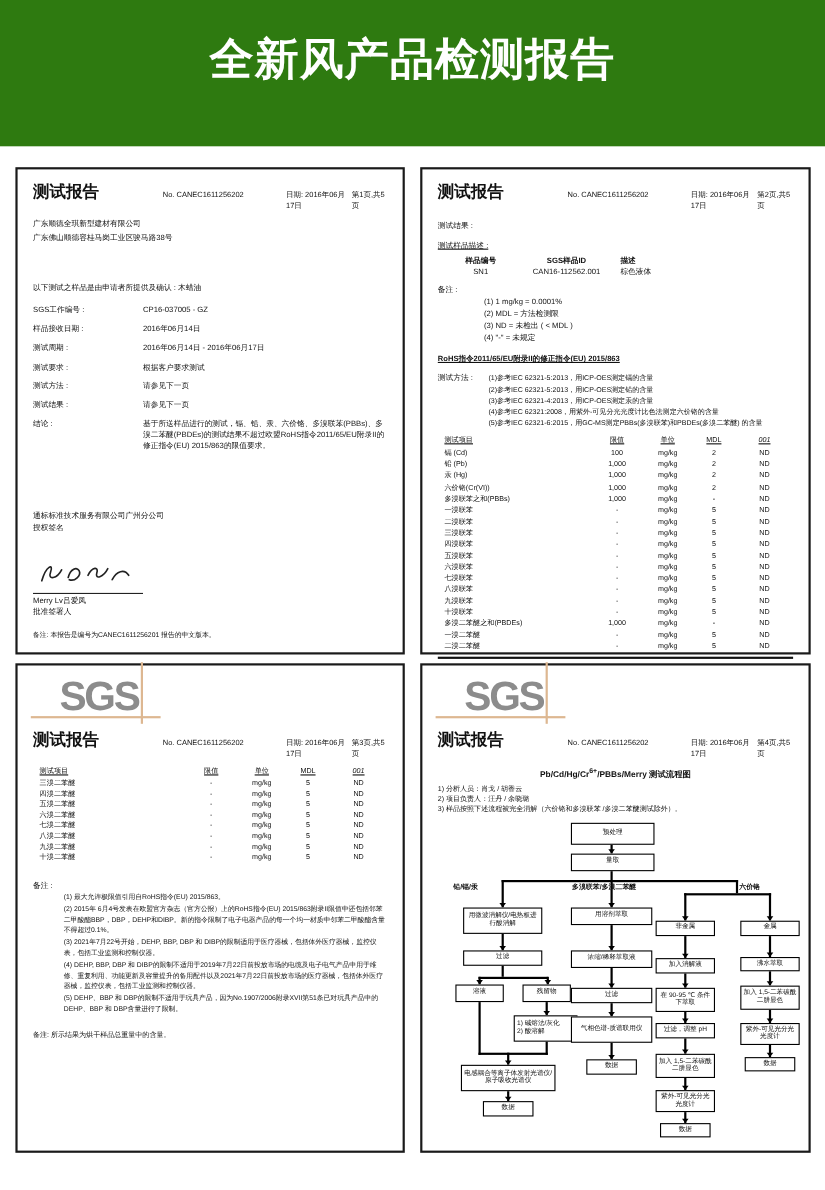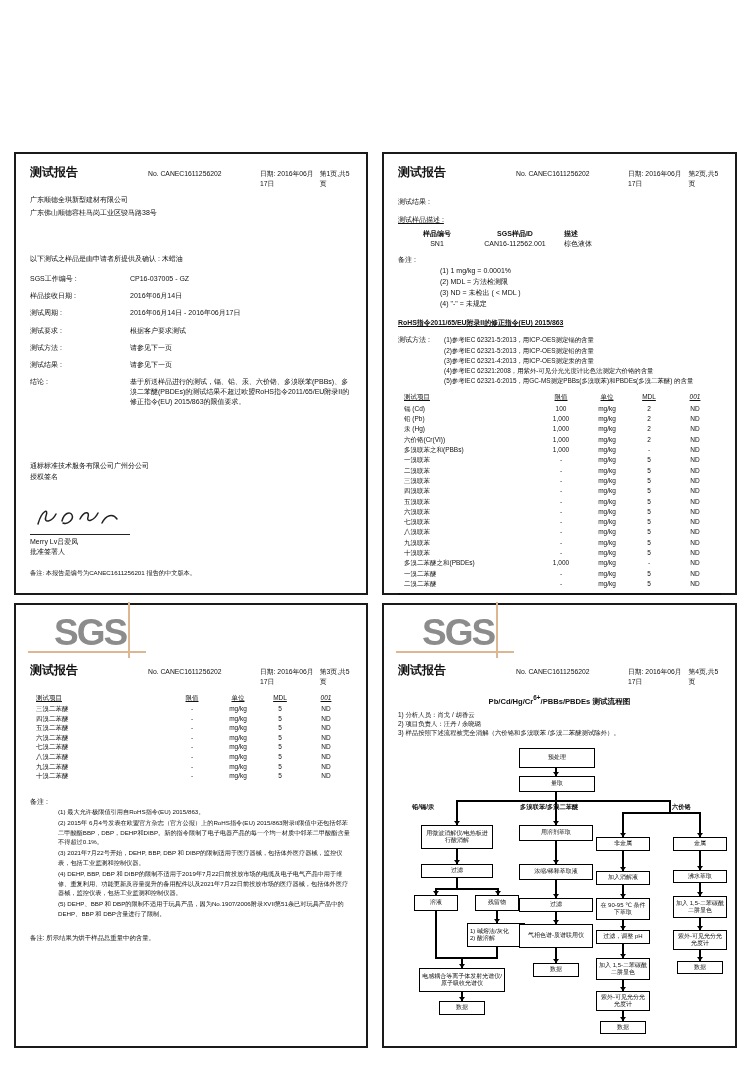--- a/index.html
+++ b/index.html
@@ -13,21 +13,21 @@
 
   
   .page{position:absolute;background:#fff;border:2px solid #1a1a1a;box-sizing:border-box;
         font-size:7px;line-height:1.45;}
   #p1{left:14px;top:152px;width:354px;height:443px;padding:10px 14px;}
   #p2{left:382px;top:152px;width:355px;height:443px;padding:10px 14px;}
   #p3{left:14px;top:603px;width:354px;height:445px;padding:5px 14px;}
   #p4{left:382px;top:603px;width:355px;height:445px;padding:5px 14px;}
 
   .p-head{display:flex;align-items:baseline;margin-bottom:6px;}
-  .p-title{font-weight:bold;font-size:12px;width:118px;}
+  .p-title{font-weight:bold;font-size:15px;width:118px;}
   .p-no{width:112px;font-size:6.8px;}
   .p-right{flex:1;display:flex;font-size:6.8px;}
   .p-pg{margin-left:auto;}
 
   
   .addr{margin:3px 0;}
   .sample-line{margin:36px 0 10px 0;}
   .kv{display:flex;margin-bottom:7px;}
   .kv .k{width:100px;flex:none;}
   .kv .v{flex:1;}
@@ -92,20 +92,23 @@
   .vl{position:absolute;width:2px;background:#000;}
   .hl{position:absolute;height:2px;background:#000;}
   .vl.arr::after{content:'';position:absolute;left:-2px;bottom:0;width:0;height:0;
       border-left:3px solid transparent;border-right:3px solid transparent;border-top:4px solid #000;}
 </style>
 </head>
 <body>
 
 <div class="canvas">
 
+  <header class="banner" style="background:#2e7a10;">
+    <h1 style="color: rgb(255, 255, 255);">全新风产品检测报告</h1>
+  </header>
 
   <section class="page" id="p1">
     <div class="p-head">
       <span class="p-title">测试报告</span>
       <span class="p-no">No. CANEC1611256202</span>
       <span class="p-right">
         <span>日期: 2016年06月17日</span>
         <span class="p-pg">第1页,共5页</span>
       </span>
     </div>
@@ -450,21 +453,21 @@
     <div class="p-head">
       <span class="p-title">测试报告</span>
       <span class="p-no">No. CANEC1611256202</span>
       <span class="p-right">
         <span>日期: 2016年06月17日</span>
         <span class="p-pg">第4页,共5页</span>
       </span>
     </div>
 
     <div class="flow-title">
-      <span>Pb/Cd/Hg/Cr</span><sup>6+</sup><span>/PBBs/PBDEs 测试流程图</span>
+      <span>Pb/Cd/Hg/Cr</span><sup>6+</sup><span>/PBBs/Merry 测试流程图</span>
     </div>
     <div class="p4-lines">
         <div>1) 分析人员：肖戈 / 胡香云</div>
         <div>2) 项目负责人：汪丹 / 余晓璐</div>
         <div>3) 样品按照下述流程被完全消解（六价铬和多溴联苯 /多溴二苯醚测试除外）。</div>
       </div>
 
     <div class="flow">
 
       <div class="fb" style="left:135px;top:143px;width:76px;height:20px;">预处理</div>

